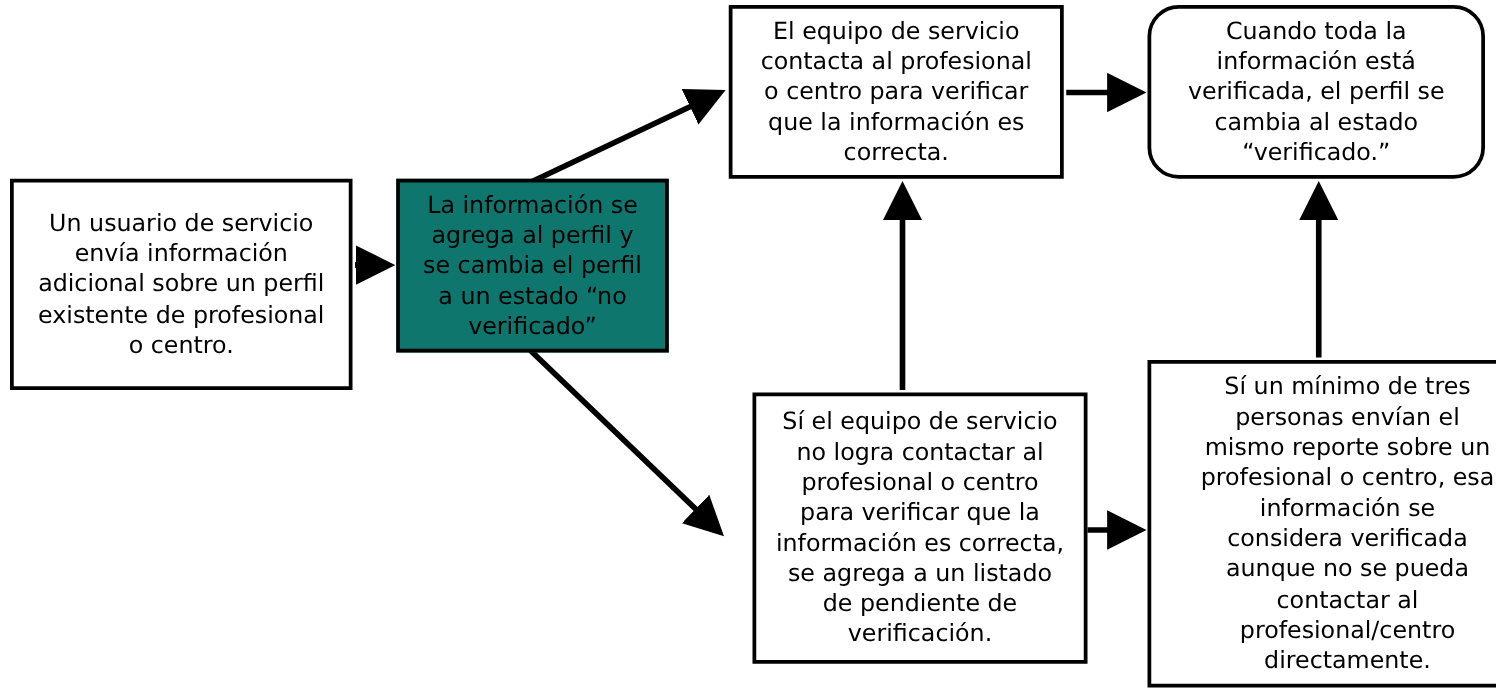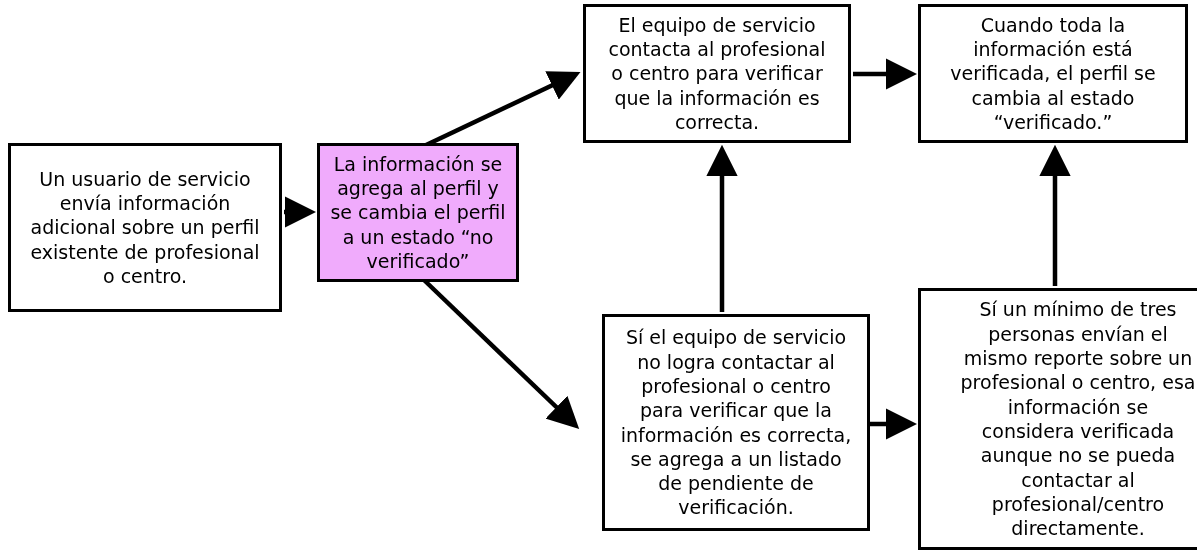--- a/index.html
+++ b/index.html
@@ -68,35 +68,35 @@
   </svg>
 
   <div id="nodes-layer">
       <div class="node" style="left: 8px; top: 143px; width: 274px; height: 169px; font-size: 19px; border-color: rgb(0, 0, 0); background: rgb(255, 255, 255); color: rgb(0, 0, 0);">
         <span>Un usuario de servicio
 envía información
 adicional sobre un perfil
 existente de profesional
 o centro.</span>
       </div>
-      <div class="node" style="left: 317px; top: 143px; width: 202px; height: 139px; font-size: 19px; border-color: rgb(0, 0, 0); background: #f0abfc; color: rgb(0, 0, 0);">
+      <div class="node" style="left: 317px; top: 143px; width: 218px; height: 139px; font-size: 19px; border-color: rgb(0, 0, 0); background: #0f766e; color: rgb(0, 0, 0);">
         <span>La información se
 agrega al perfil y
 se cambia el perfil
 a un estado “no
 verificado”</span>
       </div>
       <div class="node" style="left: 583px; top: 4px; width: 268px; height: 139px; font-size: 19px; border-color: rgb(0, 0, 0); background: rgb(255, 255, 255); color: rgb(0, 0, 0);">
         <span>El equipo de servicio
 contacta al profesional
 o centro para verificar
 que la información es
 correcta.</span>
       </div>
-      <div class="node" style="left: 918px; top: 4px; width: 270px; height: 139px; font-size: 19px; border-color: rgb(0, 0, 0); background: rgb(255, 255, 255); color: rgb(0, 0, 0);">
+      <div class="node" style="left: 918px; top: 4px; width: 270px; height: 139px; font-size: 19px; border-color: rgb(0, 0, 0); background: rgb(255, 255, 255); color: rgb(0, 0, 0); border-radius: 25px;">
         <span>Cuando toda la
 información está
 verificada, el perfil se
 cambia al estado
 “verificado.”</span>
       </div>
       <div class="node" style="left: 583px; top: 314px; width: 268px; height: 217px; font-size: 19px; border-color: rgb(0, 0, 0); background: rgb(255, 255, 255); color: rgb(0, 0, 0); margin-left: 19px;">
         <span>Sí el equipo de servicio
 no logra contactar al
 profesional o centro

